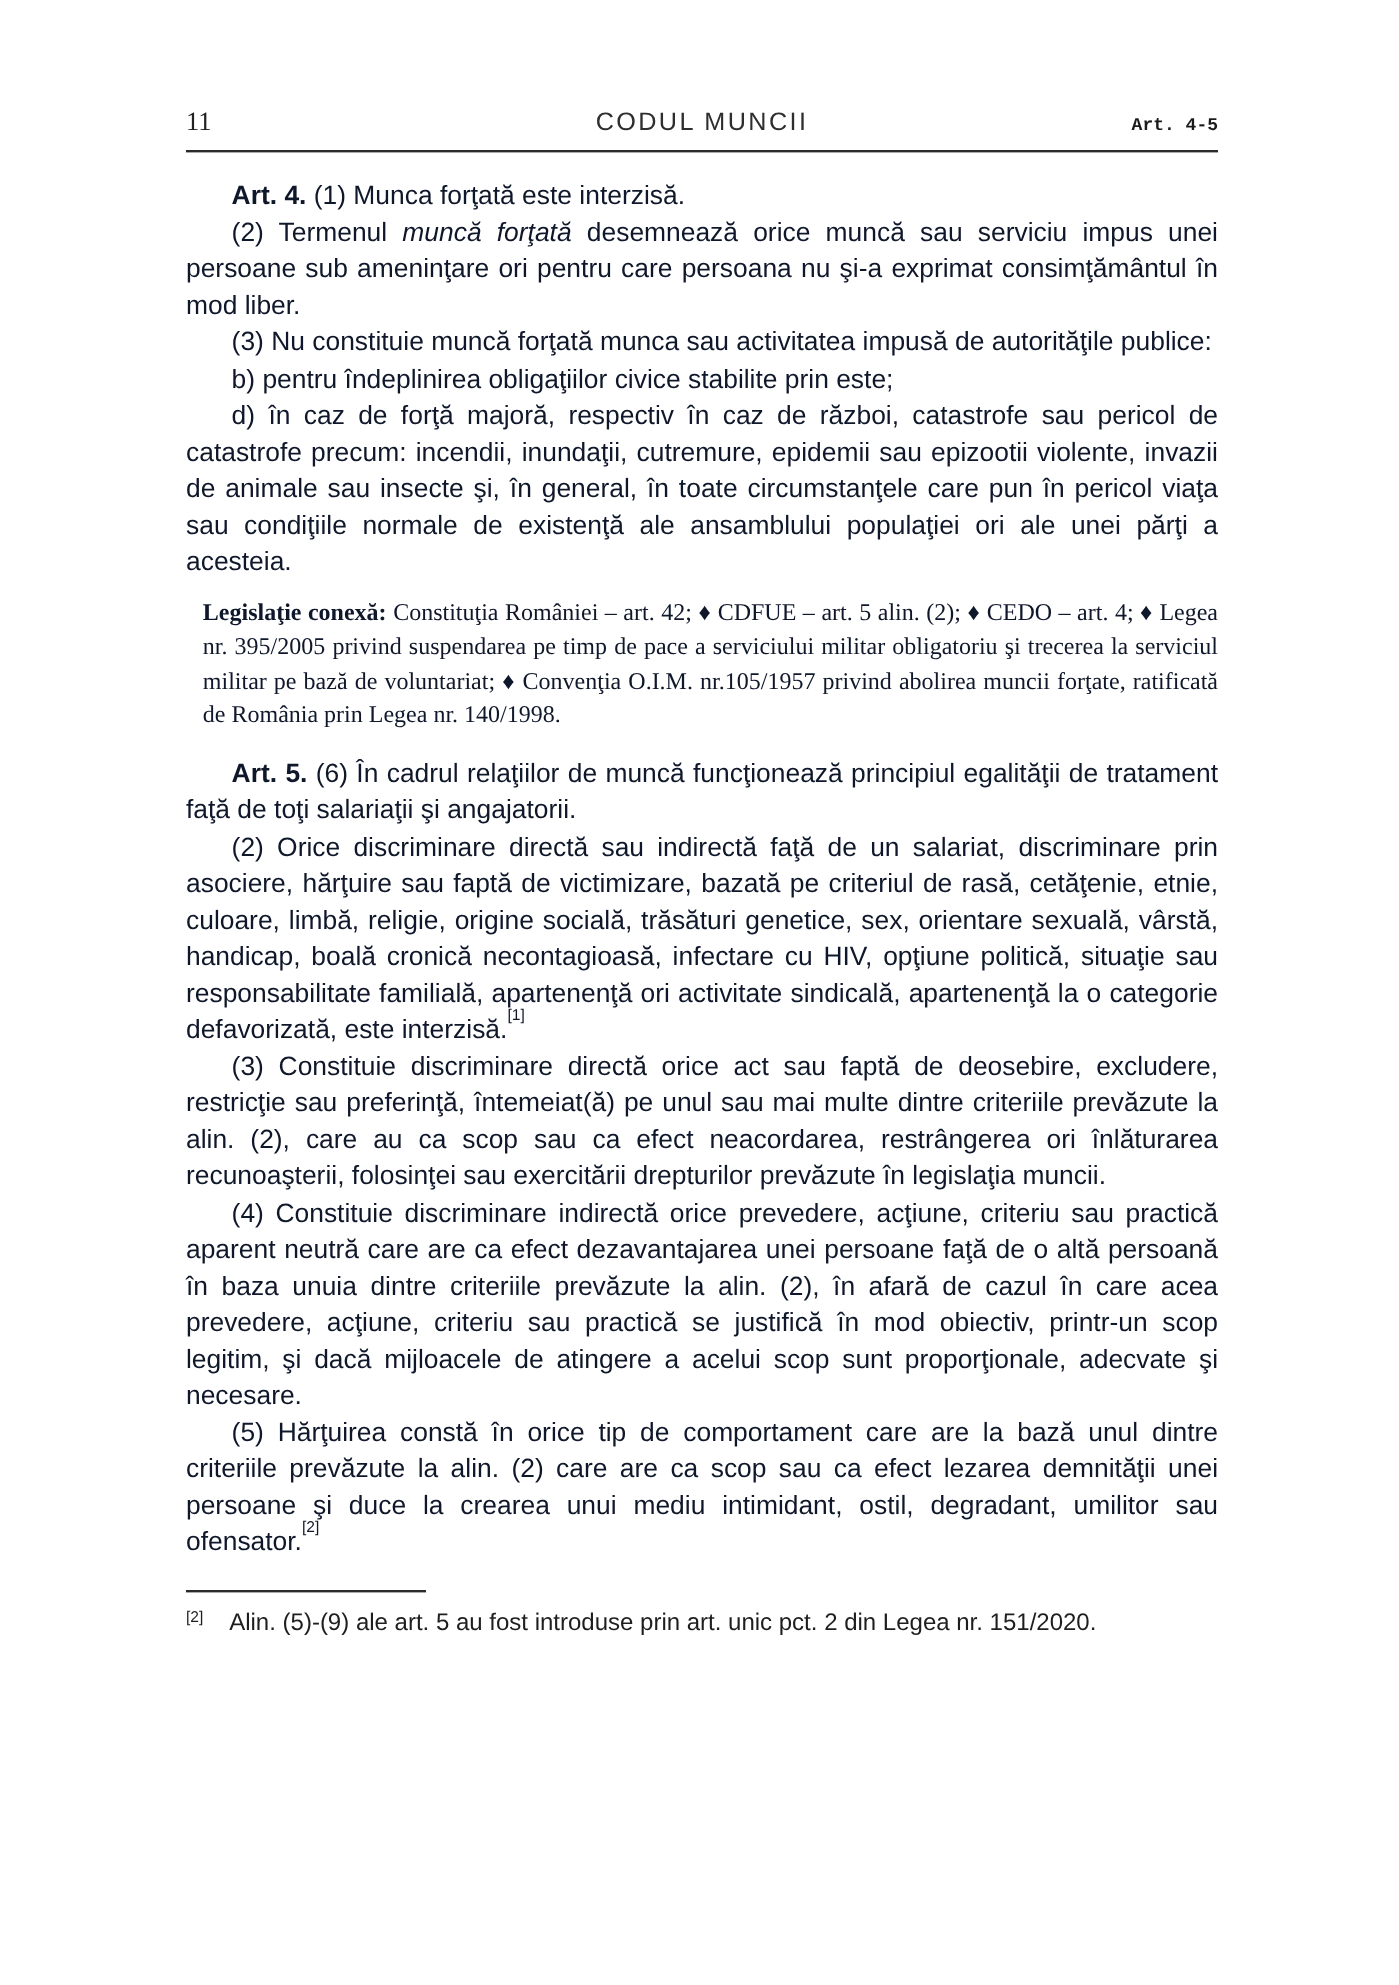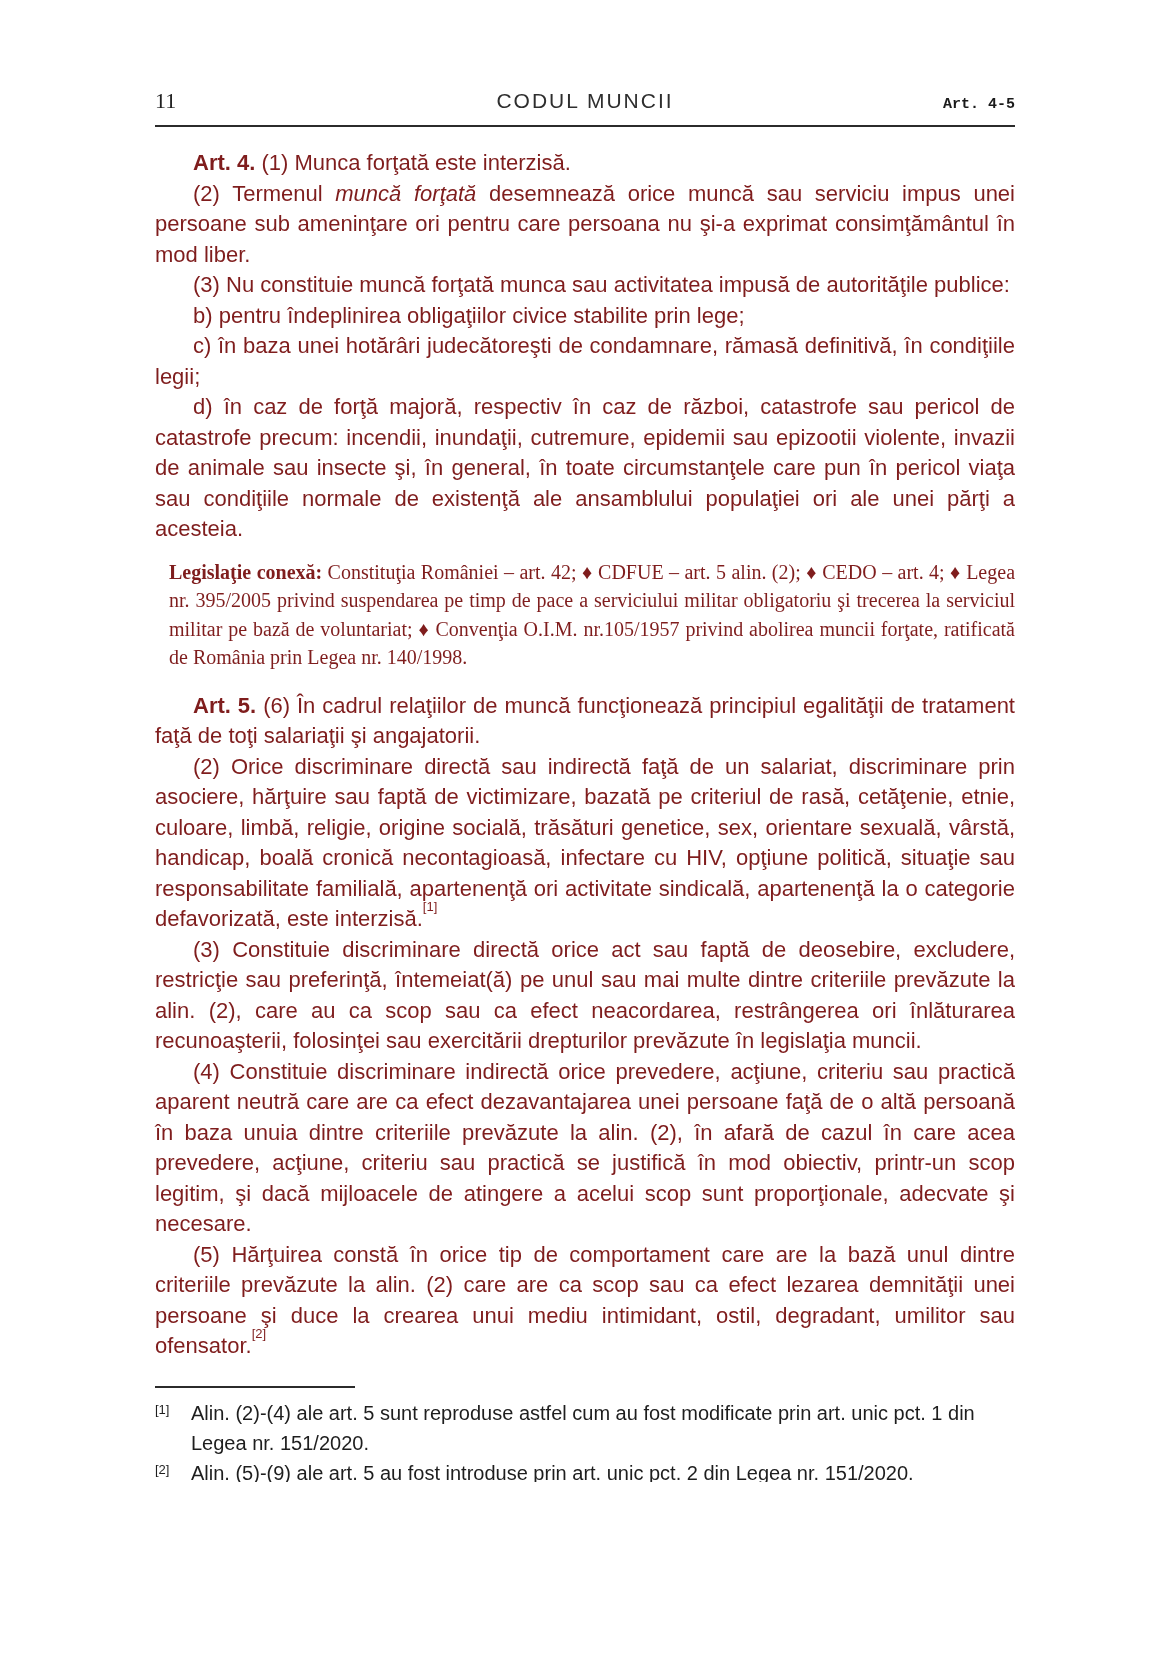--- a/index.html
+++ b/index.html
@@ -48,21 +48,21 @@
     text-align: right;
     color: #1a1a1a;
   }
   
   .page-body {
     margin-top: 21px;
     font-family: "Liberation Sans", sans-serif;
     font-size: 22px;
     line-height: 30.5px;
     text-align: justify;
-    color: #7f1d1d;
+    color: #0f172a;
   }
   p.body {
     margin: 0;
     text-indent: 38px;
     hyphens: manual;
   }
   p.body strong { font-weight: bold; }
   p.body em { font-style: italic; }
   p.body sup, .fn-marker {
     font-size: 13px;
@@ -113,33 +113,31 @@
     <header class="page-header">
       <span class="page-num">11</span>
       <span class="page-title">CODUL MUNCII</span>
       <span class="page-range">Art. 4-5</span>
     </header>
 
     <main class="page-body" id="content">
         <p class="body"><strong>Art. 4.</strong><span> (1) Munca forţată este interzisă.</span></p>
         <p class="body"><span>(2) Termenul </span><em>muncă forţată</em><span> desemnează orice muncă sau serviciu impus unei persoane sub ameninţare ori pentru care persoana nu şi-a exprimat consimţămân­tul în mod liber.</span></p>
         <p class="body"><span>(3) Nu constituie muncă forţată munca sau activitatea impusă de autorităţile publice:</span></p>
-        <p class="body"><span>b) pentru îndeplinirea obligaţiilor civice stabilite prin lege;</span></p>
-        <p class="body"><span>c) în baza unei hotărâri judecătoreşti de condamnare, rămasă definitivă, în con­diţiile legii;</span></p>
+        <p class="body"><span>b) pentru îndeplinirea obligaţiilor civice stabilite prin este;</span></p>
         <p class="body"><span>d) în caz de forţă majoră, respectiv în caz de război, catastrofe sau pericol de catastrofe precum: incendii, inundaţii, cutremure, epidemii sau epizootii violente, invazii de animale sau insecte şi, în general, în toate circumstanţele care pun în pericol viaţa sau condiţiile normale de existenţă ale ansamblului populaţiei ori ale unei părţi a acesteia.</span></p>
         <p class="note"><strong>Legislaţie conexă:</strong><span> Constituţia României – art. 42; ♦ CDFUE – art. 5 alin. (2); ♦ CEDO – art. 4; ♦ Legea nr. 395/2005 privind suspendarea pe timp de pace a serviciului militar obliga­toriu şi trecerea la serviciul militar pe bază de voluntariat; ♦ Convenţia O.I.M. nr.105/1957 privind abolirea muncii forţate, ratificată de România prin Legea nr. 140/1998.</span></p>
         <p class="body"><strong>Art. 5.</strong><span> (6) În cadrul relaţiilor de muncă funcţionează principiul egalităţii de trata­ment faţă de toţi salariaţii şi angajatorii.</span></p>
         <p class="body"><span>(2) Orice discriminare directă sau indirectă faţă de un salariat, discriminare prin asociere, hărţuire sau faptă de victimizare, bazată pe criteriul de rasă, cetăţenie, etnie, culoare, limbă, religie, origine socială, trăsături genetice, sex, orientare sexuală, vârstă, handicap, boală cronică necontagioasă, infectare cu HIV, opţiune politică, situaţie sau responsabilitate familială, apartenenţă ori activitate sindicală, apartenenţă la o categorie defavorizată, este interzisă.</span><sup>[1]</sup></p>
         <p class="body"><span>(3) Constituie discriminare directă orice act sau faptă de deosebire, excludere, restricţie sau preferinţă, întemeiat(ă) pe unul sau mai multe dintre criteriile pre­văzute la alin. (2), care au ca scop sau ca efect neacordarea, restrângerea ori înlăturarea recunoaşterii, folosinţei sau exercitării drepturilor prevăzute în legislaţia muncii.</span></p>
         <p class="body"><span>(4) Constituie discriminare indirectă orice prevedere, acţiune, criteriu sau prac­tică aparent neutră care are ca efect dezavantajarea unei persoane faţă de o altă persoană în baza unuia dintre criteriile prevăzute la alin. (2), în afară de cazul în care acea prevedere, acţiune, criteriu sau practică se justifică în mod obiectiv, printr-un scop legitim, şi dacă mijloacele de atingere a acelui scop sunt proporţio­nale, adecvate şi necesare.</span></p>
         <p class="body"><span>(5) Hărţuirea constă în orice tip de comportament care are la bază unul dintre criteriile prevăzute la alin. (2) care are ca scop sau ca efect lezarea demnităţii unei persoane şi duce la crearea unui mediu intimidant, ostil, degradant, umilitor sau ofensator.</span><sup>[2]</sup></p>
       </main>
 
     <footer>
       <div class="fn-rule"></div>
       <div class="footnotes-list" id="footnotes">
-          <div class="footnote"><span class="fn-marker">[1]</span><span class="fn-text">Alin. (2)-(4) ale art. 5 sunt reproduse astfel cum au fost modificate prin art. unic pct. 1 din Legea nr. 151/2020.</span></div>
           <div class="footnote"><span class="fn-marker">[2]</span><span class="fn-text">Alin. (5)-(9) ale art. 5 au fost introduse prin art. unic pct. 2 din Legea nr. 151/2020.</span></div>
         </div>
     </footer>
 
   </div>
 </div>
 
 </body></html>

